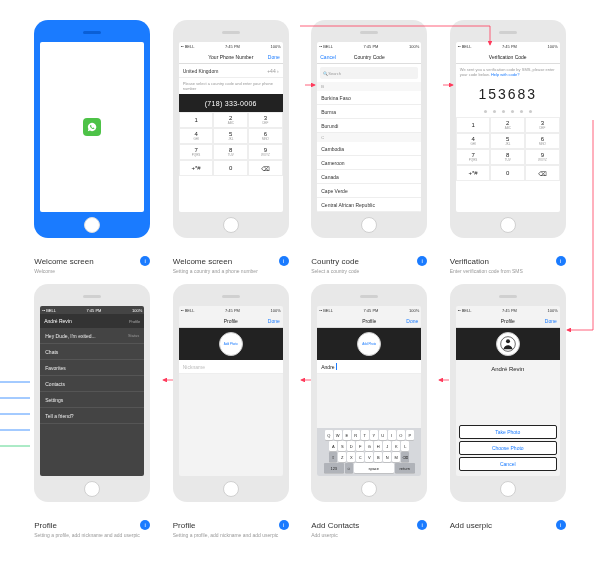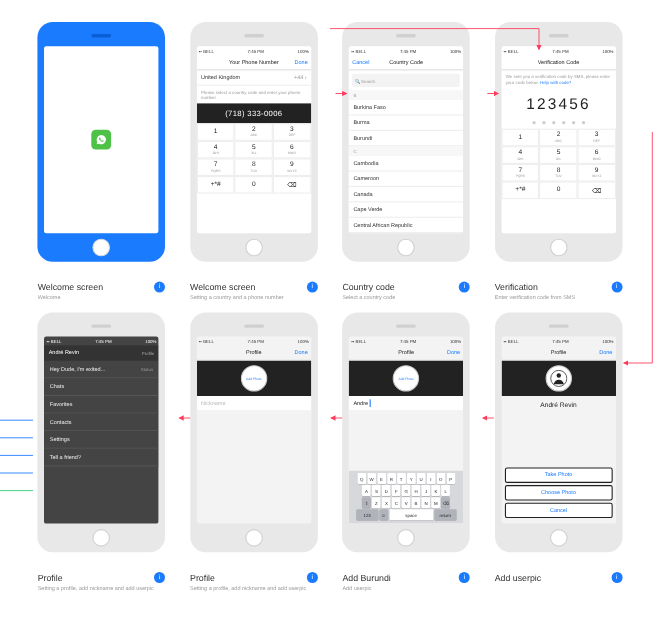--- a/index.html
+++ b/index.html
@@ -204,21 +204,21 @@
     <div class="screen">
       <div class="statusbar">
             <span>•• BELL</span>
             <span>7:45 PM</span>
             <span>100%</span>
           </div>
       <div class="navbar">
             <span class="t">Verification Code</span>
           </div>
       <div class="help"><span>We sent you a verification code by SMS, please enter your code below.</span> <a>Help with code?</a></div>
-      <div class="vcode">123456</div>
+      <div class="vcode">153683</div>
       <div class="vdots">
             <span></span>
             <span></span>
             <span></span>
             <span></span>
             <span></span>
             <span></span>
           </div>
       <div class="keypad" id="kp2">
             <div class="key">
@@ -404,21 +404,21 @@
               <div class="kbkey wide dark">123</div>
               <div class="kbkey dark">☺</div>
               <div class="kbkey space">space</div>
               <div class="kbkey wide dark">return</div>
             </div>
           </div>
     </div>
     <div class="homebtn"></div>
   </div>
   <div class="caption">
-        <span class="caption-title">Add Burundi</span>
+        <span class="caption-title">Add Contacts</span>
         <span class="caption-dot">i</span>
       </div>
   <div class="caption-sub">Add userpic</div>
 </div>
 
 <div class="cell">
   <div class="phone gray">
     <div class="earpiece"></div>
     <div class="screen" style="background:#f3f3f3">
       <div class="statusbar">

